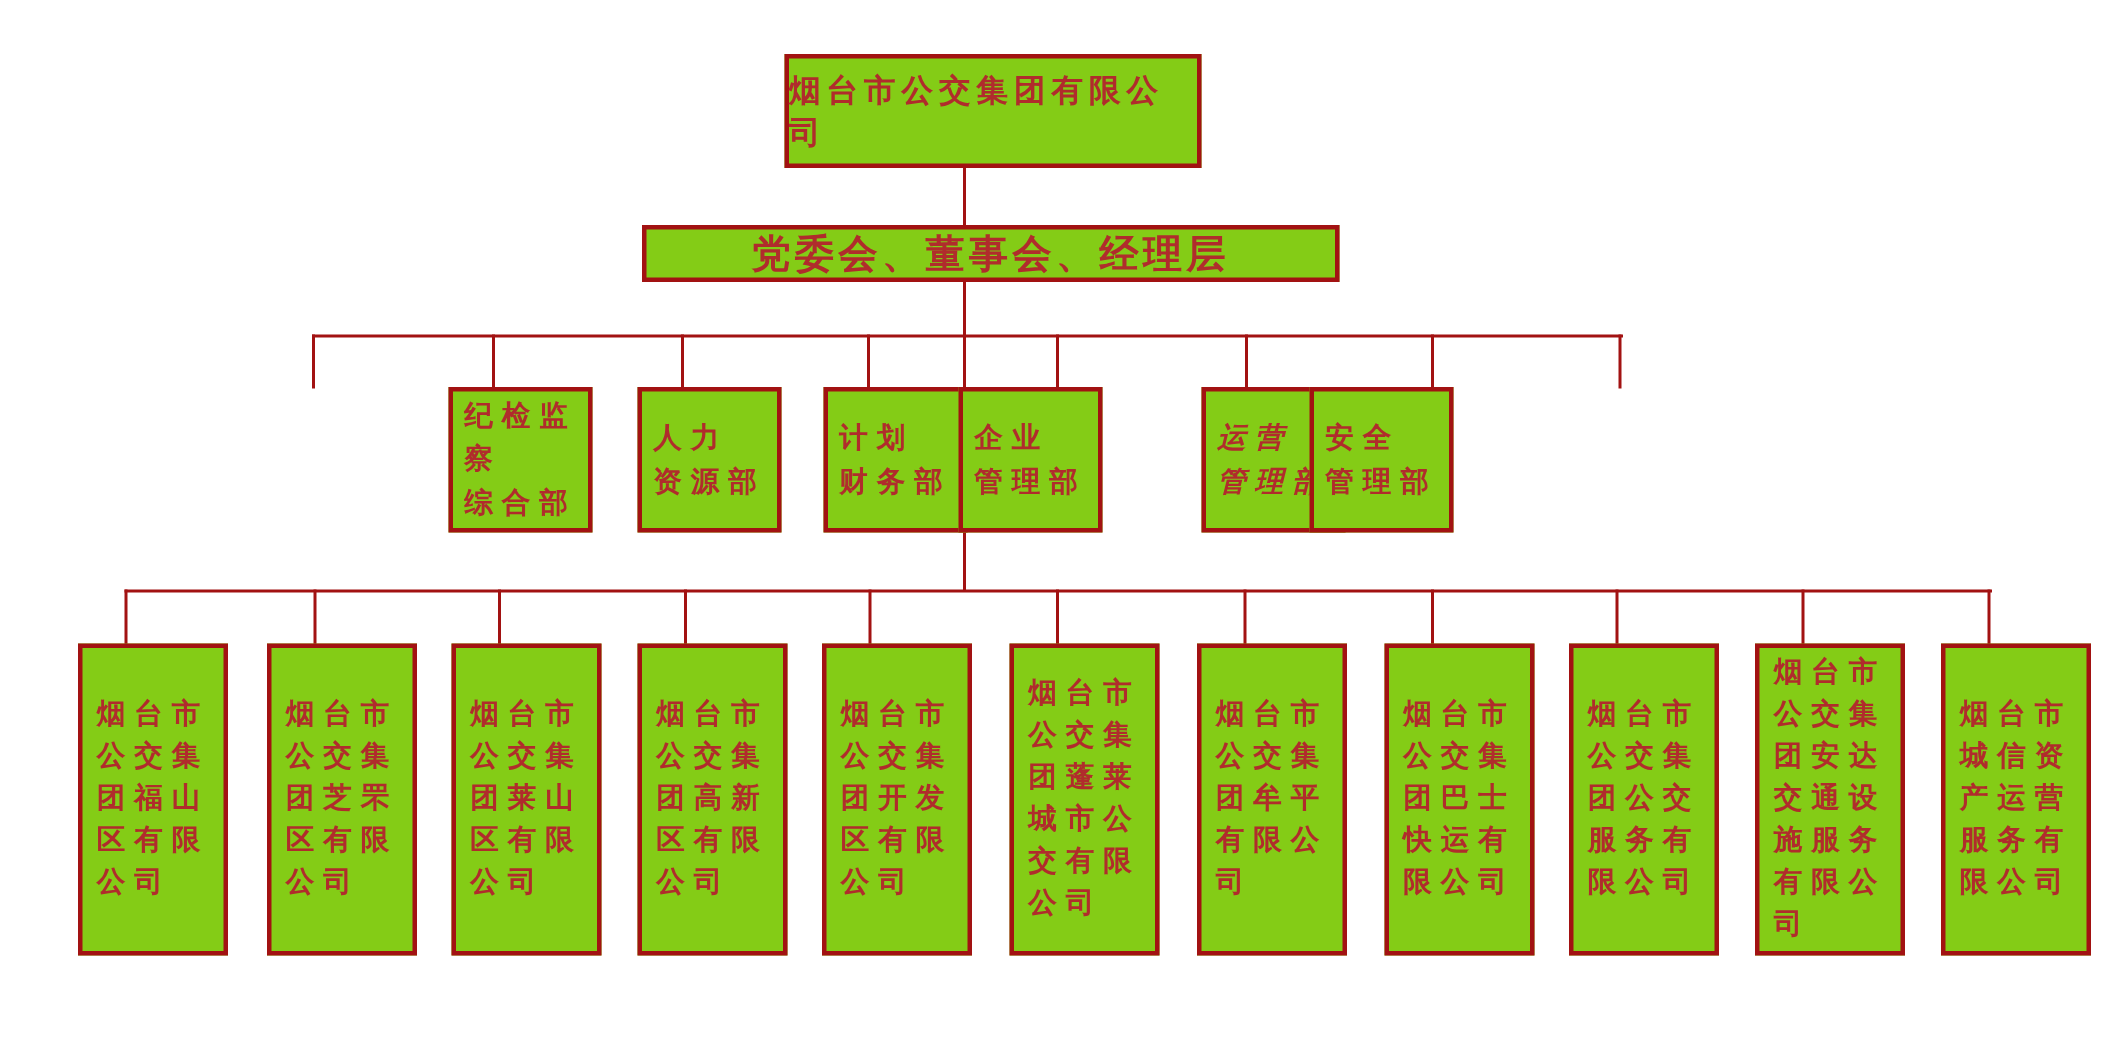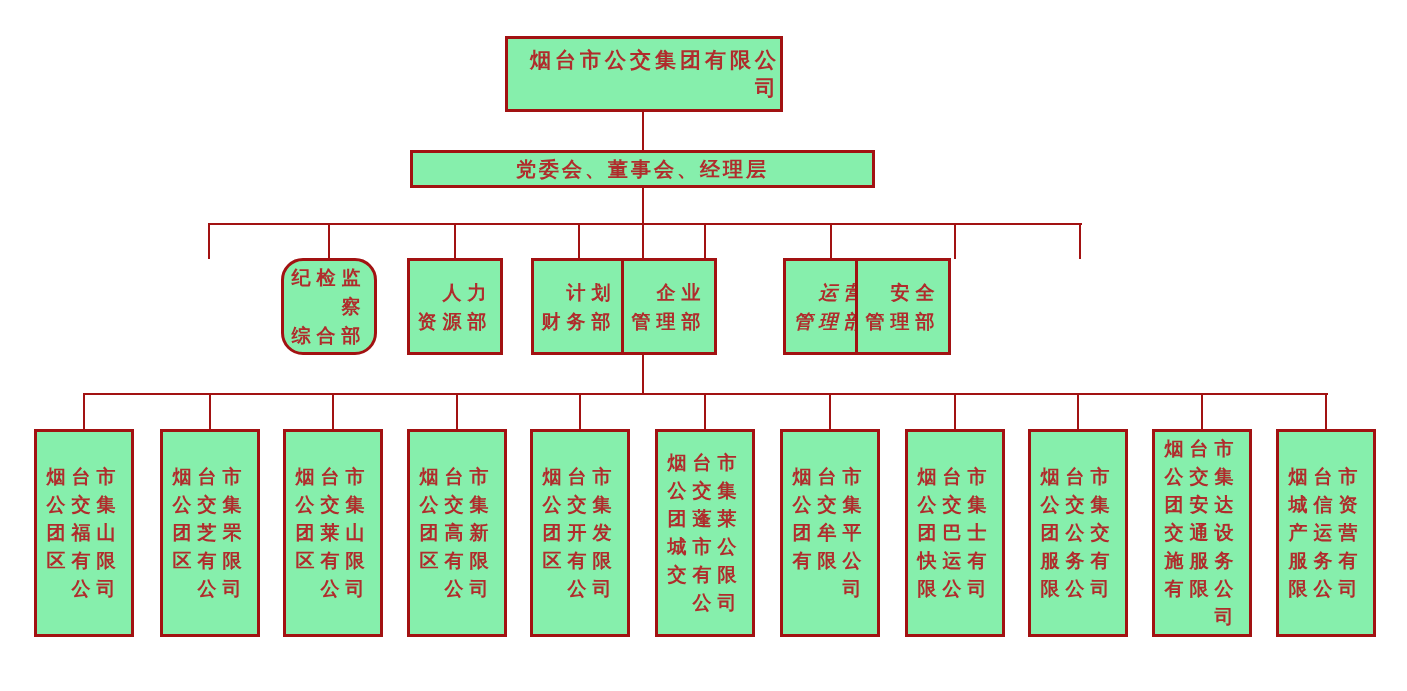--- a/index.html
+++ b/index.html
@@ -12,35 +12,36 @@
     width: 1407px;
     height: 691px;
     background: #ffffff;
     font-family: "Liberation Serif", "DejaVu Serif", serif;
     overflow: hidden;
   }
   .node {
     position: absolute;
     box-sizing: border-box;
     border: 3px solid #a21212;
-    background: #86efac;
+    background: #84cc16;
     color: #b02c2c;
     display: flex;
     align-items: center;
     justify-content: center;
-    text-align: right;
+    text-align: left;
     white-space: pre-line;
+    margin-left: 18px;
   }
   .node-root {
     left: 505px; top: 36px; width: 278px; height: 76px;
     font-size: 21px; letter-spacing: 4px; font-weight: 600;
   }
   .node-gov {
     left: 410px; top: 150px; width: 465px; height: 38px;
-    font-size: 20px; letter-spacing: 3px; font-weight: 600;
+    font-size: 26px; letter-spacing: 3px; font-weight: 600;
   }
   .node-dept {
     top: 258px; width: 96px; height: 97px;
     font-size: 19px; letter-spacing: 6px; line-height: 29px; font-weight: 600;
   }
   .node-sub {
     top: 429px; width: 100px; height: 208px;
     font-size: 19px; letter-spacing: 6px; line-height: 28px; font-weight: 600;
   }
   .line {
@@ -76,21 +77,21 @@
   <div class="line" style="left:829px; top:393px; width:2px; height:37px;"></div>
   <div class="line" style="left:954px; top:393px; width:2px; height:37px;"></div>
   <div class="line" style="left:1077px; top:393px; width:2px; height:37px;"></div>
   <div class="line" style="left:1201px; top:393px; width:2px; height:37px;"></div>
   <div class="line" style="left:1325px; top:393px; width:2px; height:37px;"></div>
 
   <div class="node node-root">烟台市公交集团有限公司</div>
 
   <div class="node node-gov">党委会、董事会、经理层</div>
 
-  <div class="node node-dept" style="left:281px;border-radius:22px;">纪检监
+  <div class="node node-dept" style="left:281px;">纪检监
 察
 综合部</div>
   <div class="node node-dept" style="left:407px;">人力
 资源部</div>
   <div class="node node-dept" style="left:531px;">计划
 财务部</div>
   <div class="node node-dept" style="left:621px;">企业
 管理部</div>
   <div class="node node-dept" style="left:783px;font-style:italic;">运营
 管理部</div>

